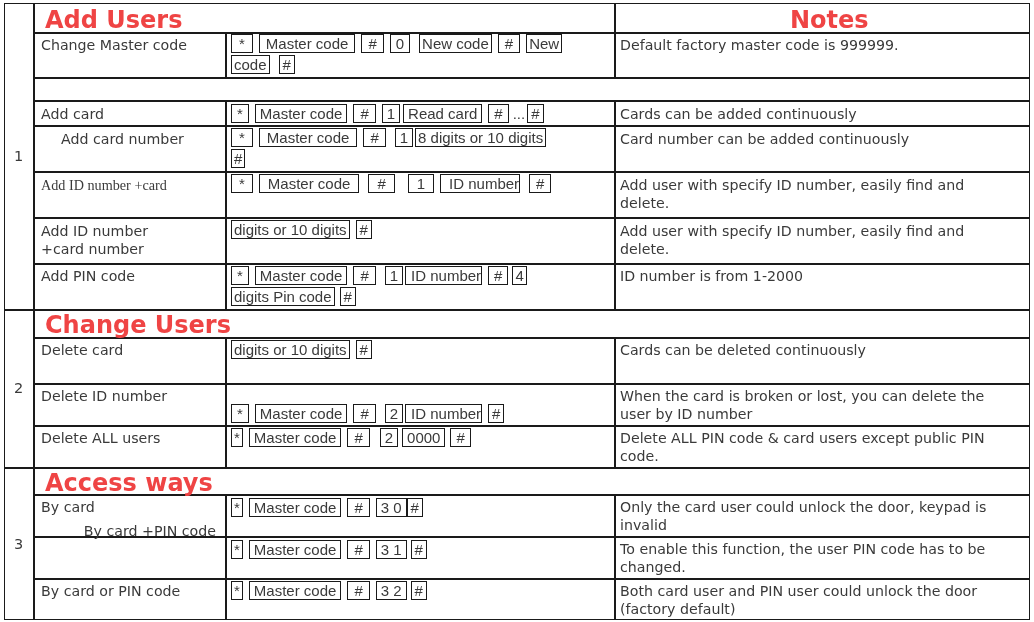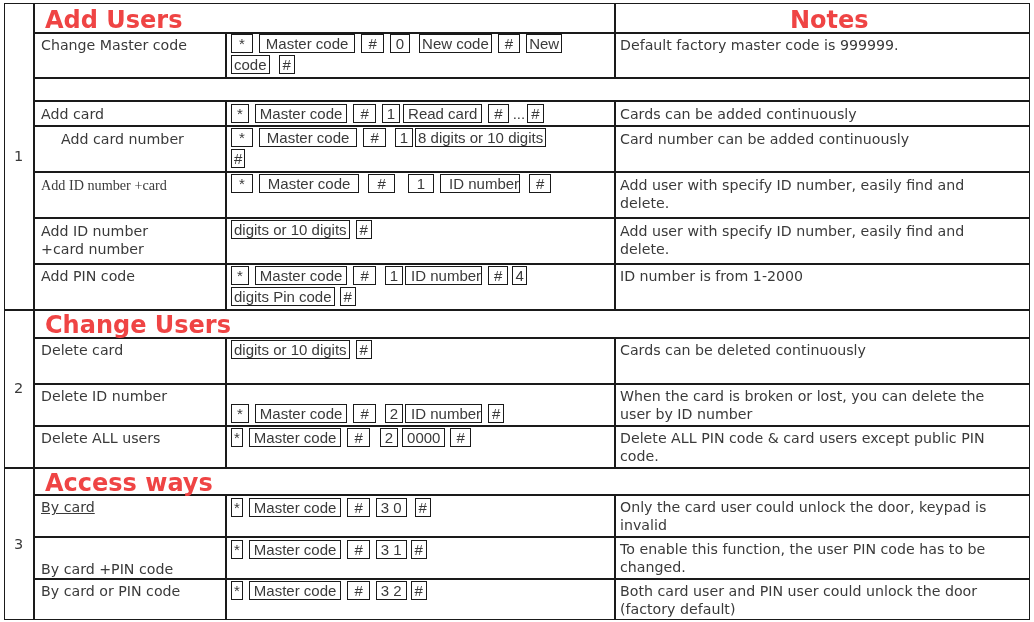--- a/index.html
+++ b/index.html
@@ -135,29 +135,29 @@
 <div class="fn" style="top:429px;">Delete ALL users</div>
 <div class="seq" style="top:428px;">
   <span class="line">
     <span class="key tight" style="padding:0 2px; margin-right:6px;">*</span><span class="key">Master code</span><span class="key" style="padding:0 6px; margin-right:10px;">#</span><span class="key" style="margin-right:4px;">2</span><span class="key" style="margin-right:5px;">0000</span><span class="key" style="padding:0 5px;">#</span>
   </span>
 </div>
 <div class="note" style="top:429px;">Delete ALL PIN code &amp; card users except public PIN code.</div>
 
 <div class="sec-title" style="left:45px; top:469px;">Access ways</div>
 
-<div class="fn" style="top:498px;text-decoration:underline;">By card</div>
+<div class="fn" style="top:498px;">By card</div>
 <div class="seq" style="top:498px;">
   <span class="line">
-    <span class="key tight" style="padding:0 2px; margin-right:6px;">*</span><span class="key">Master code</span><span class="key" style="padding:0 6px;">#</span><span class="key" style="margin-right:8px;">3 0</span><span class="key" style="padding:0 3px;">#</span>
+    <span class="key tight" style="padding:0 2px; margin-right:6px;">*</span><span class="key">Master code</span><span class="key" style="padding:0 6px;">#</span><span class="key" style="margin-right:0;">3 0</span><span class="key" style="padding:0 3px;">#</span>
   </span>
 </div>
 <div class="note" style="top:498px;">Only the card user could unlock the door, keypad is invalid</div>
 
-<div class="fn" style="top:560px;">By card +PIN code</div>
+<div class="fn" style="top:522px;text-align:right;">By card +PIN code</div>
 <div class="seq" style="top:540px;">
   <span class="line">
     <span class="key tight" style="padding:0 2px; margin-right:6px;">*</span><span class="key">Master code</span><span class="key" style="padding:0 6px;">#</span><span class="key" style="margin-right:4px;">3 1</span><span class="key" style="padding:0 3px;">#</span>
   </span>
 </div>
 <div class="note" style="top:540px;">To enable this function, the user PIN code has to be changed.</div>
 
 <div class="fn" style="top:582px;">By card or PIN code</div>
 <div class="seq" style="top:581px;">
   <span class="line">

